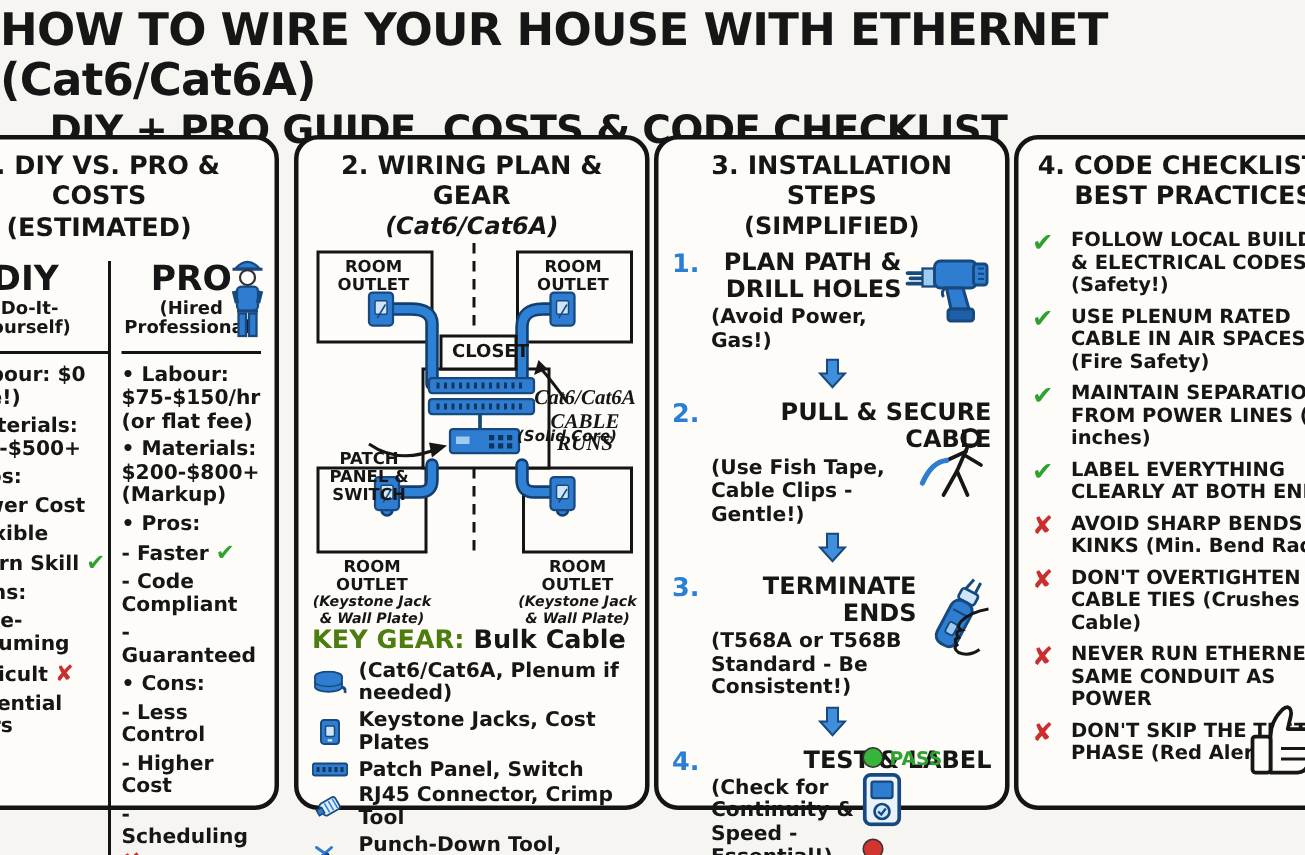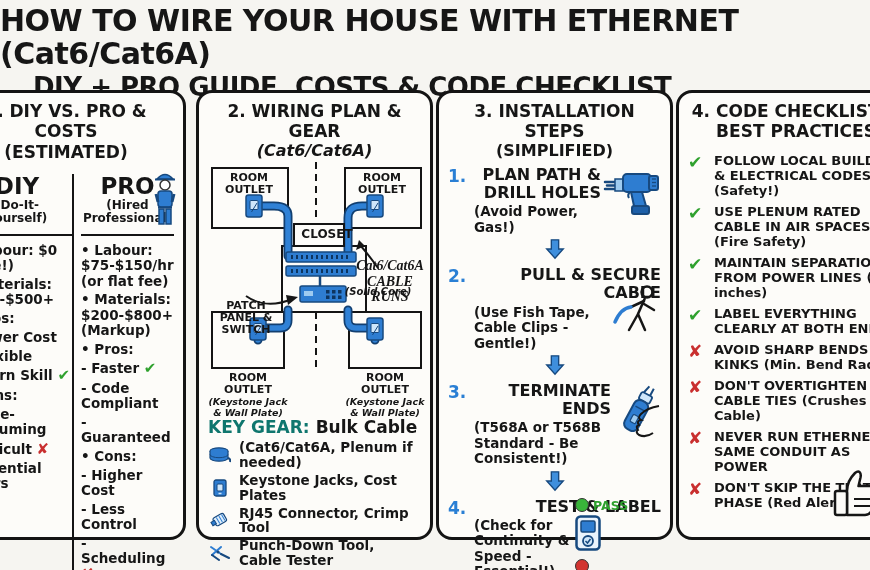--- a/index.html
+++ b/index.html
@@ -39,21 +39,21 @@
   .lbl-outlet-tl{left:6px;top:10px;width:70px;font-size:11px;}
   .lbl-outlet-tr{left:139px;top:10px;width:70px;font-size:11px;}
   .lbl-closet{left:86px;top:66px;width:66px;font-size:12px;}
   .lbl-patch{left:0;top:97px;width:76px;font-size:11px;margin-top:41px;}
   .lbl-runs{left:144px;top:96px;width:76px;font-size:14px;font-family:Liberation Serif, serif;}
   .lbl-runs-sub{left:132px;top:124px;width:76px;font-size:10px;}
   .lbl-out-bl{left:0;top:210px;width:80px;font-size:11px;}
   .lbl-out-br{left:137px;top:210px;width:80px;font-size:11px;}
   .outlet-sub{font-size:9.5px;line-height:1.1;margin-top:1px;}
   .kg{margin-top:5px;font-size:17px;}
-  .kgl{color:#0f766e;}
+  .kgl{color:#4d7c0f;}
   .kgv{margin-left:6px;}
   .gear{display:flex;align-items:center;gap:7px;margin:3px 0;}
   .gi{flex:0 0 24px;display:flex;justify-content:center;}
   .gt{font-size:13.5px;line-height:1.1;}
   
   .step{position:relative;margin-top:6px;display:flex;gap:6px;}
   .snum{color:#2a7fd4;font-size:17px;width:20px;flex:0 0 20px;}
   .stx{flex:1;}
   .stitle{font-size:16px;line-height:1.13;text-align:right;}
   .ssub{font-size:13.5px;line-height:1.15;margin-top:2px;}
@@ -130,22 +130,22 @@
           </span>
         </div>
         <div class="items">
           <div class="item"><span>• Labour: $75-$150/hr (or flat fee)</span></div>
           <div class="item"><span>• Materials: $200-$800+ (Markup)</span></div>
           <div class="item"><span>• Pros:</span></div>
           <div class="item"><span>- Faster</span> <span class="mk-g">✔</span></div>
           <div class="item"><span>- Code Compliant</span></div>
           <div class="item"><span>- Guaranteed</span></div>
           <div class="item"><span>• Cons:</span></div>
+          <div class="item"><span>- Less Control</span></div>
           <div class="item"><span>- Higher Cost</span></div>
-          <div class="item"><span>- Less Control</span></div>
           <div class="item"><span>- Scheduling</span> <span class="mk-r">✘</span></div>
         </div>
       </div>
     </div>
 
   </div>
 
   <div class="panel" id="p2">
     <div class="ph">2. WIRING PLAN &amp; GEAR</div>
     <div class="ph2 it">(Cat6/Cat6A)</div>
@@ -258,20 +258,29 @@
     </div>
     <div class="gear">
       <span class="gi">
         <svg width="14" height="18" viewBox="0 0 14 18">
             <rect x="1" y="1" width="12" height="16" rx="2" fill="#2e7dd1" stroke="#17497f" stroke-width="1.3"></rect>
             <rect x="4" y="5" width="6" height="7" rx="1" fill="#cfe6fa" stroke="#17497f" stroke-width="1"></rect>
             <line x1="5.5" y1="14.5" x2="8.5" y2="14.5" stroke="#cfe6fa" stroke-width="1.5"></line>
           </svg>
       </span>
       <span class="gt">Keystone Jacks, Cost Plates</span>
+    </div>
+    <div class="gear">
+      <span class="gi">
+        <svg width="24" height="10" viewBox="0 0 24 10">
+            <rect x="0.5" y="1" width="23" height="8" rx="1.5" fill="#2e7dd1" stroke="#17497f" stroke-width="1.2"></rect>
+            <line x1="3" y1="5" x2="21" y2="5" stroke="#0e355f" stroke-width="3.2" stroke-dasharray="2 2"></line>
+          </svg>
+      </span>
+      <span class="gt">Patch Panel, Switch</span>
     </div>
     <div class="gear">
       <span class="gi">
         <svg width="20" height="16" viewBox="0 0 20 16">
             <g transform="rotate(-30 10 8)">
               <rect x="4" y="3" width="12" height="9" rx="2" fill="#dfeefb" stroke="#17497f" stroke-width="1.2"></rect>
               <rect x="1" y="5.5" width="4" height="4" fill="#2e7dd1" stroke="#17497f" stroke-width="1"></rect>
               <line x1="8" y1="4" x2="8" y2="11" stroke="#2e7dd1" stroke-width="1"></line>
               <line x1="11" y1="4" x2="11" y2="11" stroke="#2e7dd1" stroke-width="1"></line>
               <line x1="14" y1="4" x2="14" y2="11" stroke="#2e7dd1" stroke-width="1"></line>

